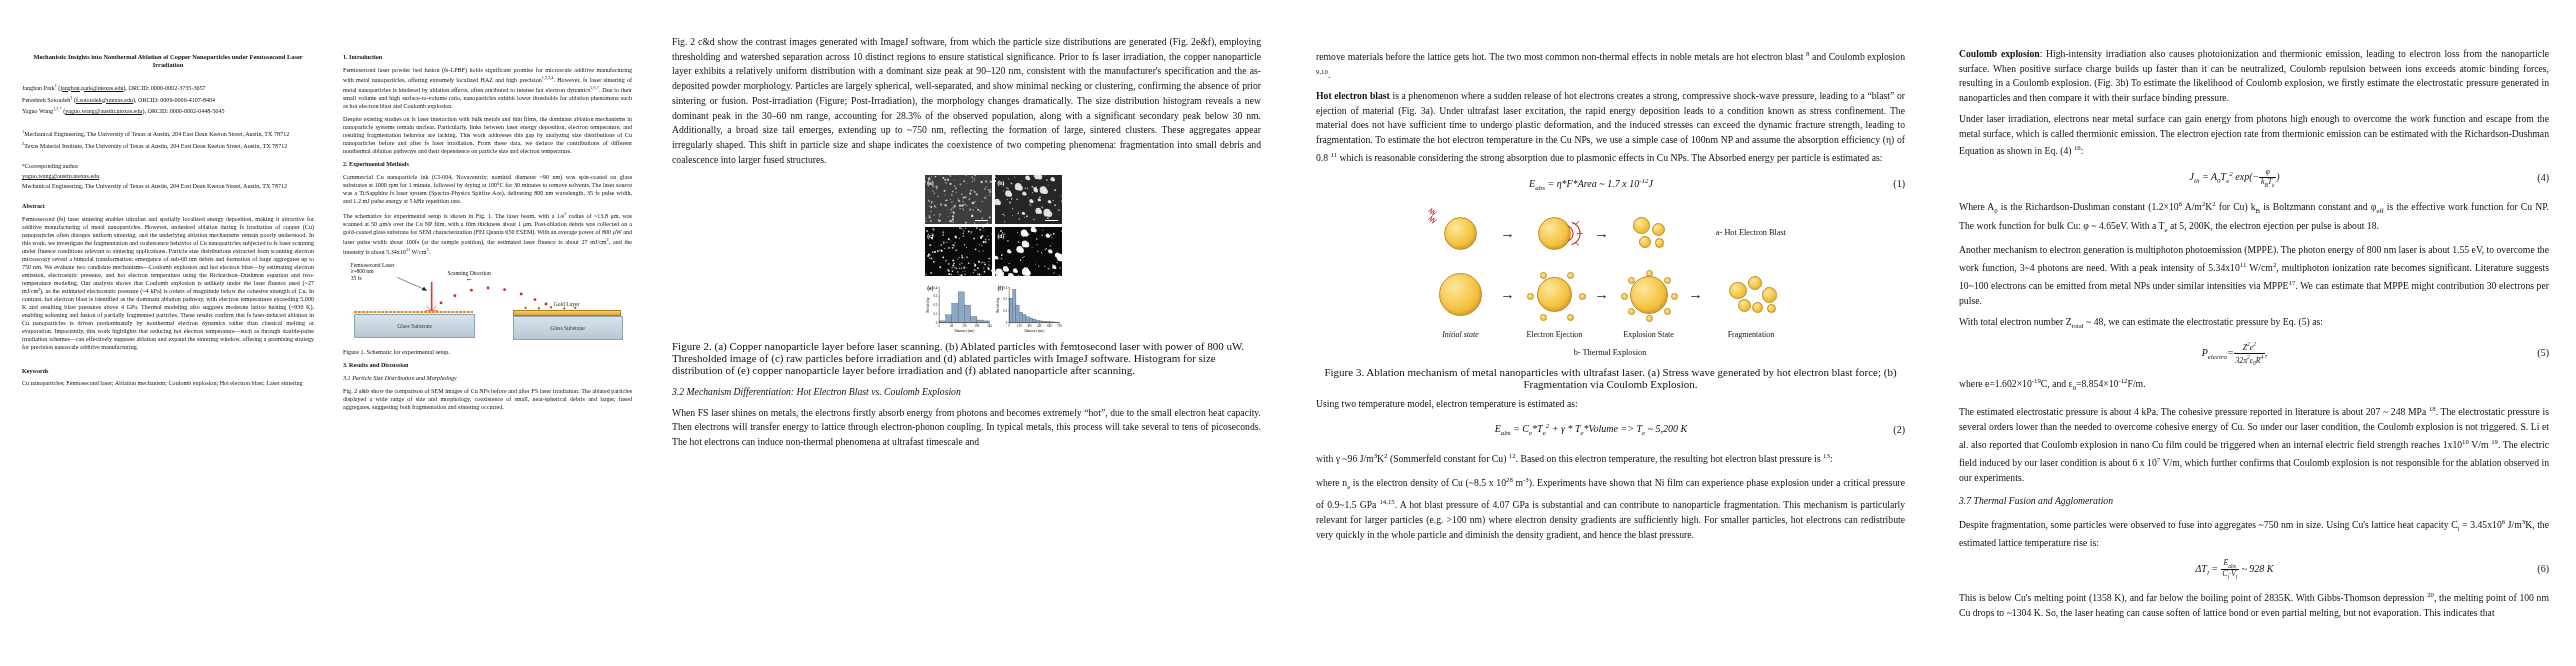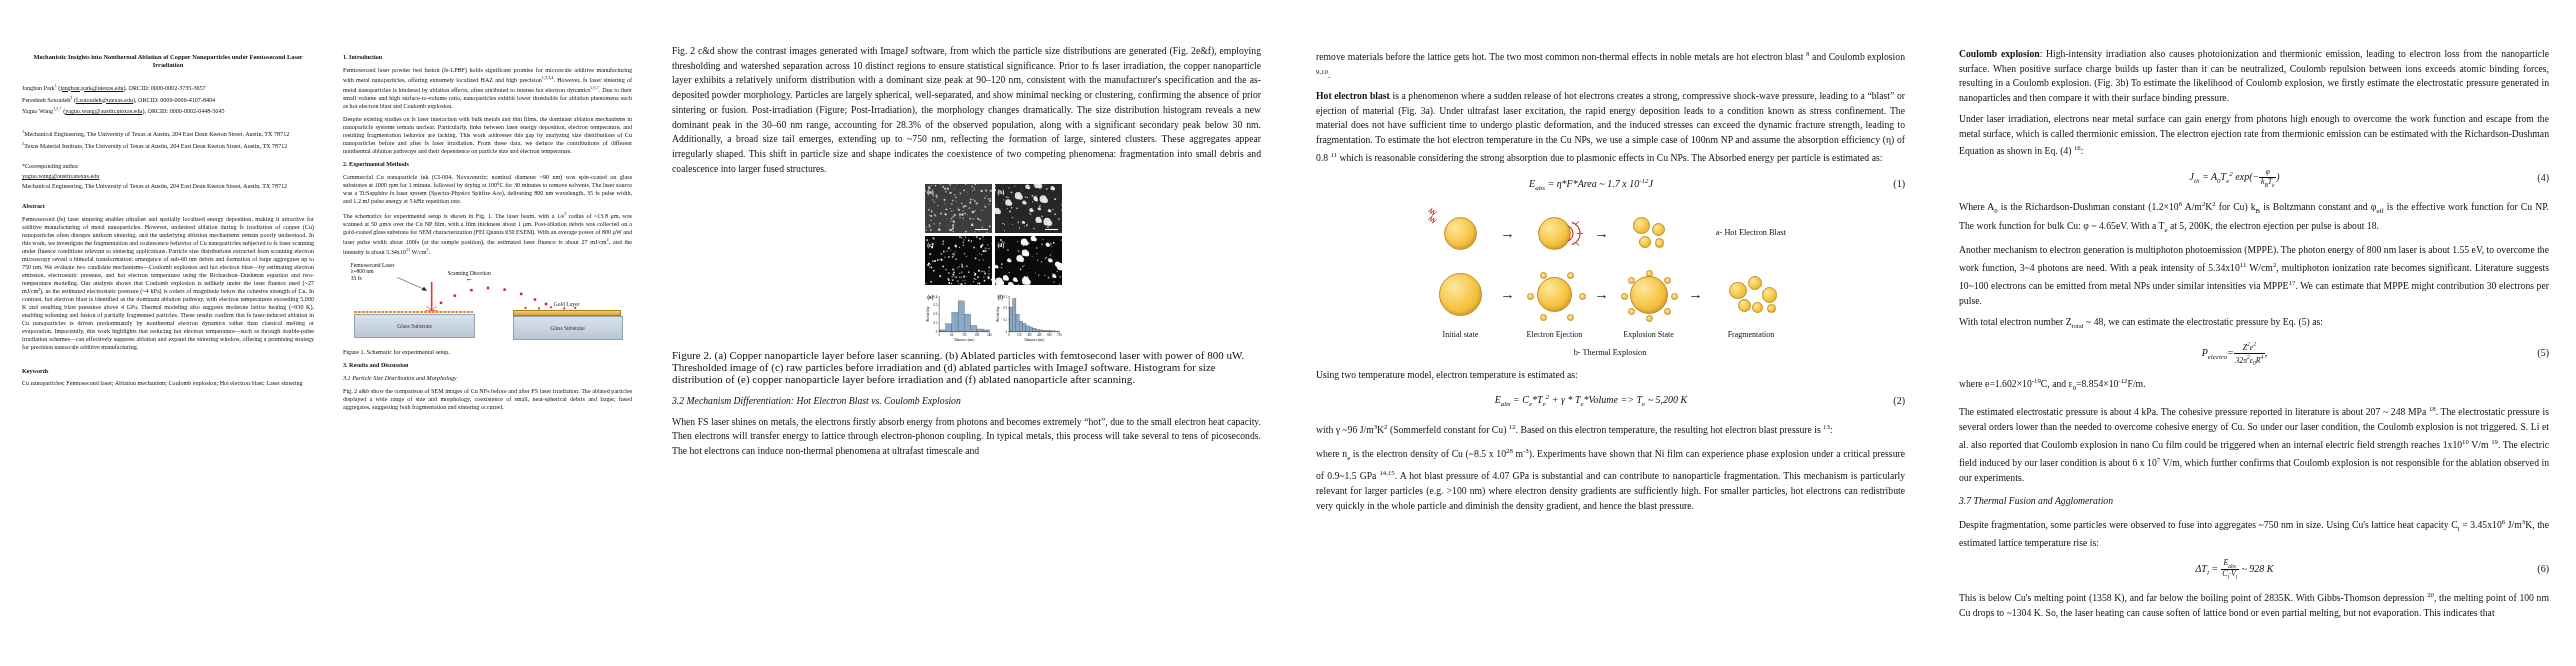--- a/index.html
+++ b/index.html
@@ -185,21 +185,21 @@
           </div>
       </div>
       <figcaption class="caption left" style="font-size:6.1px;line-height:7.8px;">Figure 1. Schematic for experimental setup.</figcaption>
     </figure>
 
     <h2 class="sec">3. Results and Discussion</h2>
     <h3 class="subsec">3.1 Particle Size Distribution and Morphology</h3>
     <p>Fig. 2 a&amp;b show the comparison of SEM images of Cu NPs before and after FS laser irradiation. The ablated particles displayed a wide range of size and morphology, coexistence of small, near-spherical debris and larger, fused aggregates, suggesting both fragmentation and sintering occurred.</p>
   </section>
 
-  <section class="page page-large" style="left:672px;width:589px;padding-top:44px;">
+  <section class="page page-large" style="left:672px;width:589px;padding-top:35px;">
     <p>Fig. 2 c&amp;d show the contrast images generated with ImageJ software, from which the particle size distributions are generated (Fig. 2e&amp;f), employing thresholding and watershed separation across 10 distinct regions to ensure statistical significance. Prior to fs laser irradiation, the copper nanoparticle layer exhibits a relatively uniform distribution with a dominant size peak at 90–120 nm, consistent with the manufacturer's specification and the as-deposited powder morphology. Particles are largely spherical, well-separated, and show minimal necking or clustering, confirming the absence of prior sintering or fusion. Post-irradiation (Figure; Post-Irradiation), the morphology changes dramatically. The size distribution histogram reveals a new dominant peak in the 30–60 nm range, accounting for 28.3% of the observed population, along with a significant secondary peak below 30 nm. Additionally, a broad size tail emerges, extending up to ~750 nm, reflecting the formation of large, sintered clusters. These aggregates appear irregularly shaped. This shift in particle size and shape indicates the coexistence of two competing phenomena: fragmentation into small debris and coalescence into larger fused structures.</p>
 
     <figure class="fig2">
       <div class="fig2-grid">
         <div class="panel sem">
           <span class="pl light">(a)</span>
           <svg viewBox="0 0 160 110" preserveAspectRatio="none">
               <rect width="160" height="110" fill="#3d3d3d"></rect>
               <circle cx="81.9" cy="58.3" r="2.29" fill="#d8d8d8" opacity="0.77"></circle>
               <circle cx="136.1" cy="59.2" r="1.34" fill="#d8d8d8" opacity="0.74"></circle>
@@ -830,27 +830,28 @@
           <div class="frag">
             <div class="fragpiece" style="left:9px;top:13.3px;width:15.6px;height:15.6px;"></div>
             <div class="fragpiece" style="left:28px;top:7.8px;width:12.2px;height:12.2px;"></div>
             <div class="fragpiece" style="left:42px;top:19px;width:13.3px;height:13.3px;"></div>
             <div class="fragpiece" style="left:18px;top:31px;width:11px;height:11px;"></div>
             <div class="fragpiece" style="left:32px;top:34px;width:9px;height:9px;"></div>
             <div class="fragpiece" style="left:47px;top:36px;width:6.7px;height:6.7px;"></div>
           </div>
         </div>
 
-        <div class="f3-stage-label" style="grid-row:3;grid-column:1;">Initial state</div>
+        <div class="f3-stage-label" style="grid-row:3;grid-column:1;font-style:italic;">Initial state</div>
         <div class="f3-stage-label" style="grid-row:3;grid-column:3;">Electron Ejection</div>
         <div class="f3-stage-label" style="grid-row:3;grid-column:5;">Explosion State</div>
         <div class="f3-stage-label" style="grid-row:3;grid-column:7;">Fragmentation</div>
 
         <div class="f3-blabel" style="grid-row:4;">b- Thermal Explosion</div>
       </div>
+      <figcaption class="caption center" style="margin-top:5.6px;">Figure 3. Ablation mechanism of metal nanoparticles with ultrafast laser. (a) Stress wave generated by hot electron blast force; (b) Fragmentation via Coulomb Explosion.</figcaption>
     </figure>
 
     <p>Using two temperature model, electron temperature is estimated as:</p>
     <div class="equation">
       <span class="eq-body">E<sub>abs</sub> = C<sub>e</sub>*T<sub>e</sub><sup>2</sup> + γ * T<sub>e</sub>*Volume =&gt; T<sub>e</sub> ~ 5,200 K</span>
       <span class="eq-num">(2)</span>
     </div>
     <p>with γ ~96 J/m<sup>3</sup>K<sup>2</sup> (Sommerfeld constant for Cu) <sup>12</sup>. Based on this electron temperature, the resulting hot electron blast pressure is <sup>13</sup>:</p>
     <p>where n<sub>e</sub> is the electron density of Cu (~8.5 x 10<sup>28</sup> m<sup>-3</sup>). Experiments have shown that Ni film can experience phase explosion under a critical pressure of 0.9~1.5 GPa <sup>14,15</sup>. A hot blast pressure of 4.07 GPa is substantial and can contribute to nanoparticle fragmentation. This mechanism is particularly relevant for larger particles (e.g. &gt;100 nm) where electron density gradients are sufficiently high. For smaller particles, hot electrons can redistribute very quickly in the whole particle and diminish the density gradient, and hence the blast pressure.</p>
   </section>

